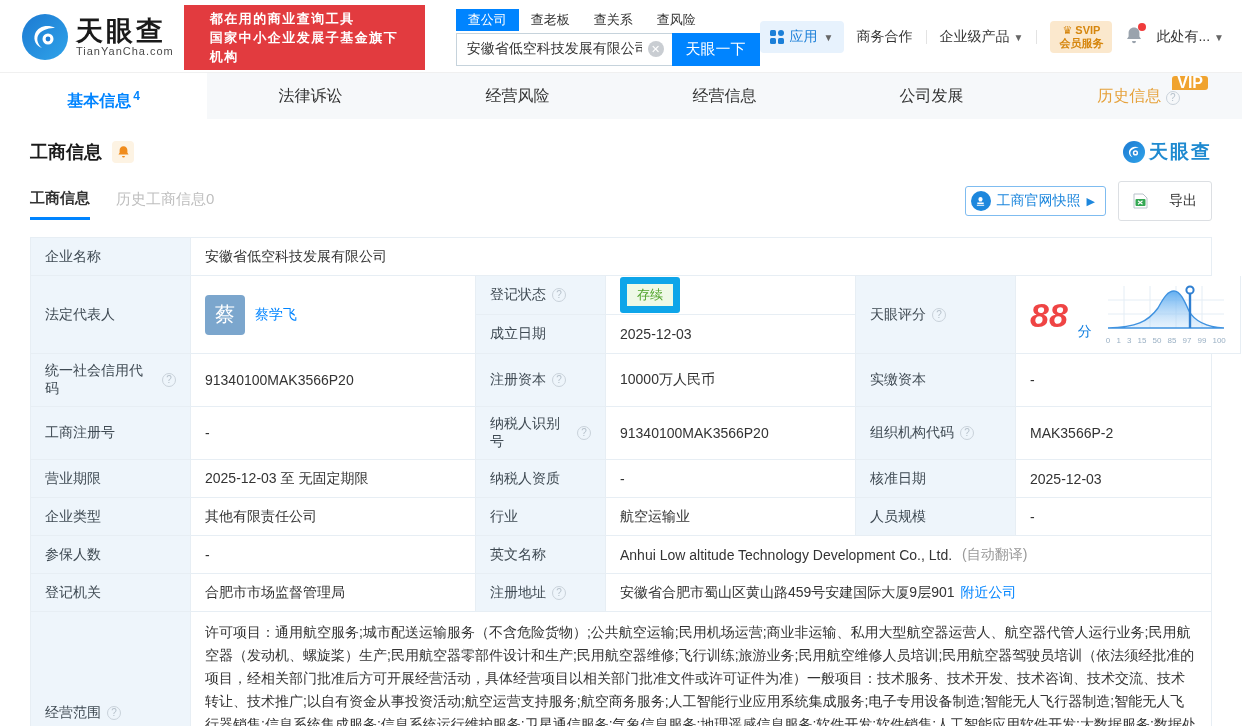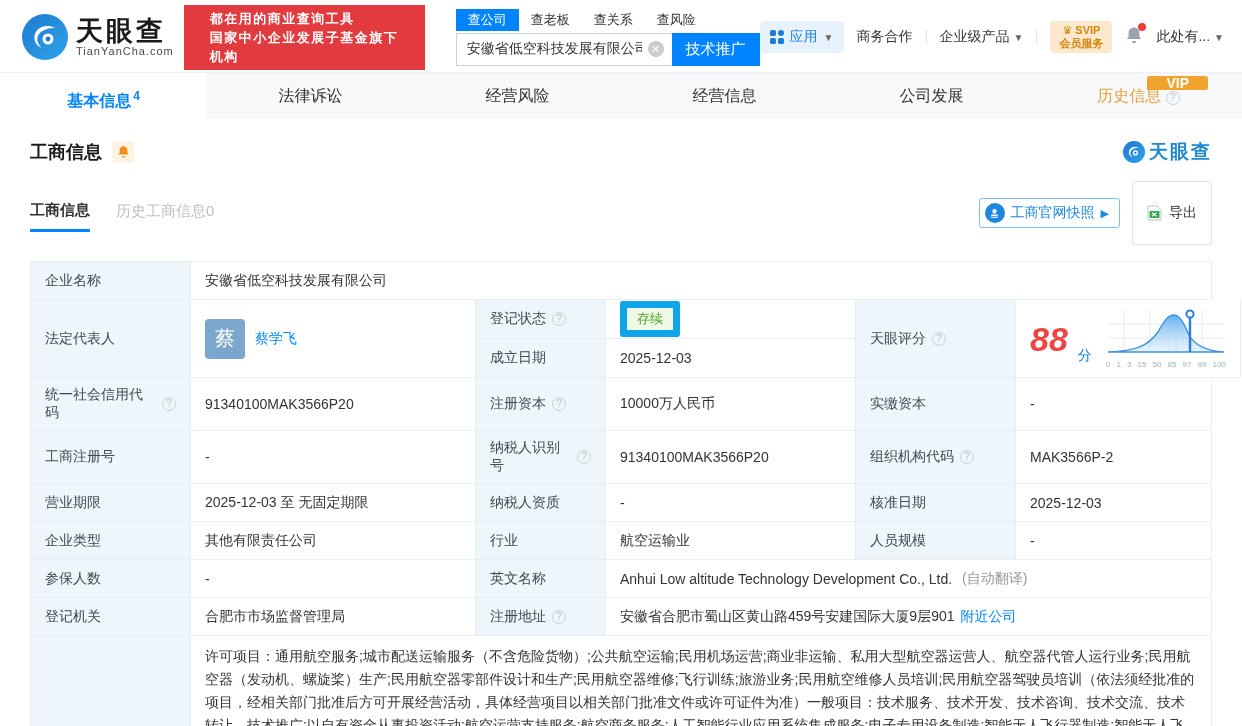--- a/index.html
+++ b/index.html
@@ -30,40 +30,40 @@
   .svip-badge { background:#fbe8cd; border-radius:4px; padding:3px 9px; text-align:center; color:#d6860e; font-size:11px; line-height:13px; font-weight:bold; cursor:pointer; }
   .bell-wrap { position:relative; cursor:pointer; }
   .bell-dot { position:absolute; top:-3px; right:-3px; width:8px; height:8px; border-radius:50%; background:#f03b3b; }
 
   
   .main-tabs { display:flex; background:#f6f8fa; border-top:1px solid #f0f0f0; }
   .main-tab { flex:1; text-align:center; line-height:46px; height:46px; font-size:16px; color:#333; cursor:pointer; position:relative; }
   .main-tab.active { background:#fff; color:#0084ff; font-weight:bold; }
   .tab-count { font-size:12px; color:#0084ff; vertical-align:super; margin-left:2px; }
   .main-tab.history { color:#e6a23c; }
-  .vip-badge { position:absolute; top:3px; right:34px; background:#f0a32f; color:#fff; font-size:14px; line-height:14px; padding:0 19px; border-radius:3px 3px 3px 0; font-weight:bold; }
+  .vip-badge { position:absolute; top:3px; right:34px; background:#f0a32f; color:#fff; font-size:16px; line-height:14px; padding:0 5px; border-radius:3px 3px 3px 0; font-weight:bold; }
   .help { display:inline-block; width:14px; height:14px; border:1px solid #c9d2da; color:#b6c1cb; border-radius:50%; font-size:10px; line-height:12px; text-align:center; flex:none; }
 
   
   .section-head { display:flex; align-items:center; padding:20px 30px 0 30px; }
   .section-title { font-size:18px; font-weight:bold; color:#1a1a1a; }
   .section-bell { margin-left:10px; width:22px; height:22px; background:#fdf3e3; border-radius:4px; display:flex; align-items:center; justify-content:center; cursor:pointer; }
   .watermark { margin-left:auto; display:flex; align-items:center; gap:4px; color:#1f8ad0; font-size:19px; font-weight:bold; letter-spacing:2px; }
   .watermark .wm-icon { width:22px; height:22px; border-radius:50%; background:linear-gradient(135deg,#1d7ad2,#2fa3e9); position:relative; }
   .watermark .wm-icon svg { position:absolute; inset:0; }
 
   .subtab-row { display:flex; align-items:center; padding:16px 30px 0 30px; }
   .subtab { font-size:15px; margin-right:26px; padding-bottom:9px; cursor:pointer; }
   .subtab.active { color:#333; font-weight:bold; border-bottom:3px solid #0084ff; }
   .subtab.inactive { color:#bfbfbf; }
   .subtab-actions { margin-left:auto; display:flex; align-items:center; gap:12px; padding-bottom:6px; }
   .snapshot-btn { display:flex; align-items:center; gap:6px; border:1px solid #7fbcf0; color:#1d87dd; background:#fff; border-radius:3px; padding:4px 10px 4px 5px; font-size:14px; cursor:pointer; }
   .stamp-circle { width:20px; height:20px; border-radius:50%; background:#1d87dd; display:flex; align-items:center; justify-content:center; }
   .arrow-r { font-size:11px; }
-  .export-btn { display:flex; align-items:center; gap:7px; border:1px solid #dcdfe3; background:#fff; color:#333; border-radius:3px; padding:22px 14px; font-size:14px; cursor:pointer; }
+  .export-btn { display:flex; align-items:center; gap:21px; border:1px solid #dcdfe3; background:#fff; color:#333; border-radius:3px; padding:10px 14px; font-size:14px; cursor:pointer; }
 
   
   .biz-table { margin:10px 30px 0 30px; border-top:1px solid #e7eef4; border-left:1px solid #e7eef4; }
   .trow { display:grid; grid-template-columns:160px 285px 130px 250px 160px 1fr; }
   .cell { border-right:1px solid #e7eef4; border-bottom:1px solid #e7eef4; padding:8px 14px; font-size:14px; display:flex; align-items:center; gap:6px; min-height:38px; color:#333; }
   .lbl { background:#eef5fb; color:#3f4a53; }
   .span5 { grid-column:2 / 7; }
   .span3 { grid-column:4 / 7; }
   .trow2 { grid-template-rows:39px 39px; }
   .rs2 { grid-row:1 / 3; }
@@ -104,21 +104,21 @@
       <span class="search-tab active">查公司</span>
       <span class="search-tab">查老板</span>
       <span class="search-tab">查关系</span>
       <span class="search-tab">查风险</span>
     </div>
     <div class="search-row">
       <span class="input-wrap">
         <input class="search-input" value="安徽省低空科技发展有限公司" style="">
         <span class="clear-icon">✕</span>
       </span>
-      <button class="search-btn">技术推广</button>
+      <button class="search-btn">天眼一下</button>
     </div>
   </div>
   <div class="header-right">
     <span class="apps-chip">
       <svg width="14" height="14" viewBox="0 0 14 14">
           <rect x="0" y="0" width="6" height="6" rx="1.5" fill="#1b7fd8"></rect>
           <rect x="8" y="0" width="6" height="6" rx="3" fill="#1b7fd8"></rect>
           <rect x="0" y="8" width="6" height="6" rx="1.5" fill="#1b7fd8"></rect>
           <rect x="8" y="8" width="6" height="6" rx="1.5" fill="#1b7fd8"></rect>
         </svg>

